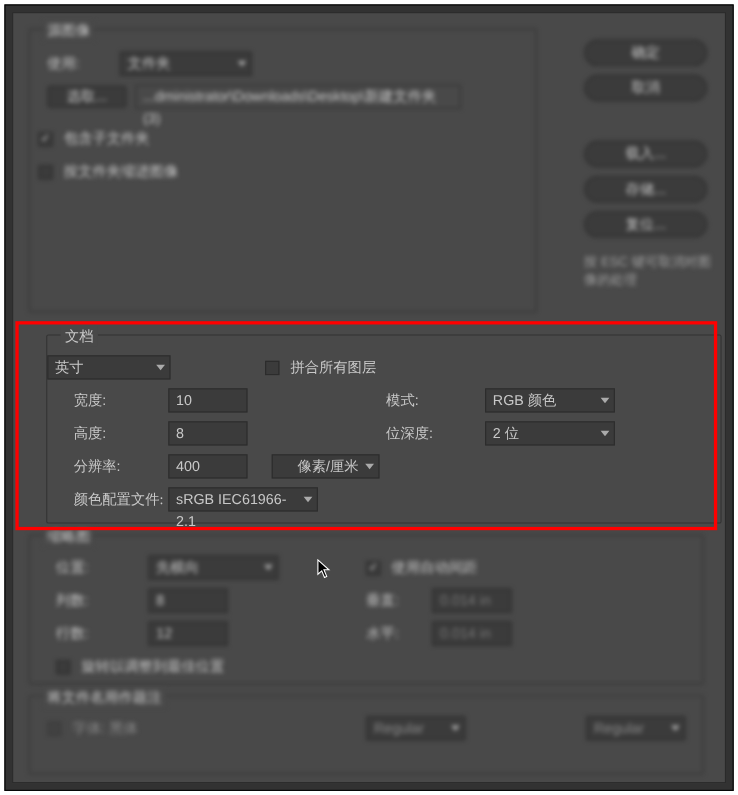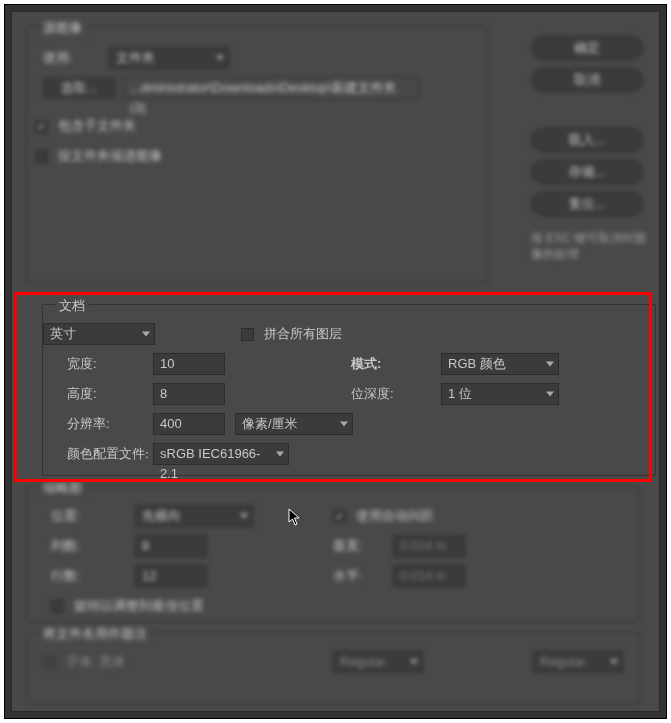--- a/index.html
+++ b/index.html
@@ -96,40 +96,40 @@
         </div>
         <div style="width:86px;"></div>
         <span class="checkbox"></span>
         <span class="label-follow">拼合所有图层</span>
       </div>
 
       <div class="row">
         <div class="label" style="width:110px; padding-left:24px;">宽度:</div>
         <div class="input" style="width:72px;"><span>10</span></div>
         <div style="width:126px;"></div>
-        <div class="label" style="width:90px; padding-left:0;font-weight:bold;">模式:</div>
+        <div class="label" style="width:90px; padding-left:0;">模式:</div>
         <div class="select" style="width:118px;">
           <span>RGB 颜色</span><span class="caret"></span>
         </div>
       </div>
 
       <div class="row">
         <div class="label" style="width:110px; padding-left:24px;">高度:</div>
         <div class="input" style="width:72px;"><span>8</span></div>
         <div style="width:126px;"></div>
         <div class="label" style="width:90px; padding-left:0;">位深度:</div>
         <div class="select" style="width:118px;">
-          <span>1 位</span><span class="caret"></span>
+          <span>2 位</span><span class="caret"></span>
         </div>
       </div>
 
       <div class="row">
         <div class="label" style="width:110px; padding-left:24px;">分辨率:</div>
         <div class="input" style="width:72px;"><span>400</span></div>
-        <div class="select" style="width:118px; margin-left:10px;">
+        <div class="select" style="width:98px; margin-left:22px;text-align:right;">
           <span>像素/厘米</span><span class="caret"></span>
         </div>
       </div>
 
       <div class="row">
         <div class="label" style="width:110px; padding-left:24px;font-family:Liberation Serif, serif;">颜色配置文件:</div>
         <div class="select" style="width:136px;">
           <span>sRGB IEC61966-2.1</span><span class="caret"></span>
         </div>
       </div>

